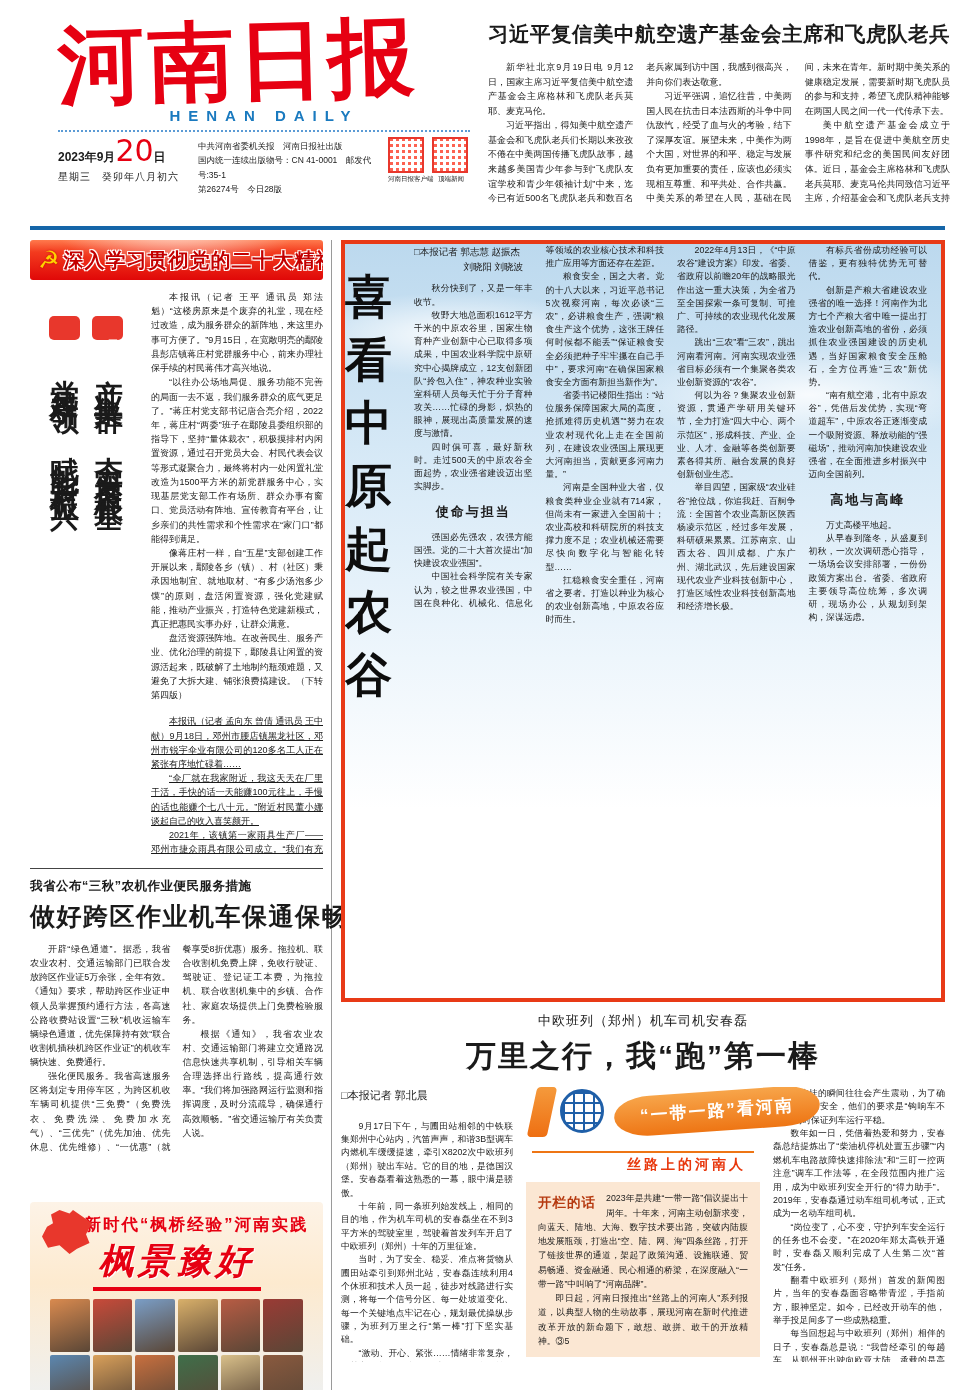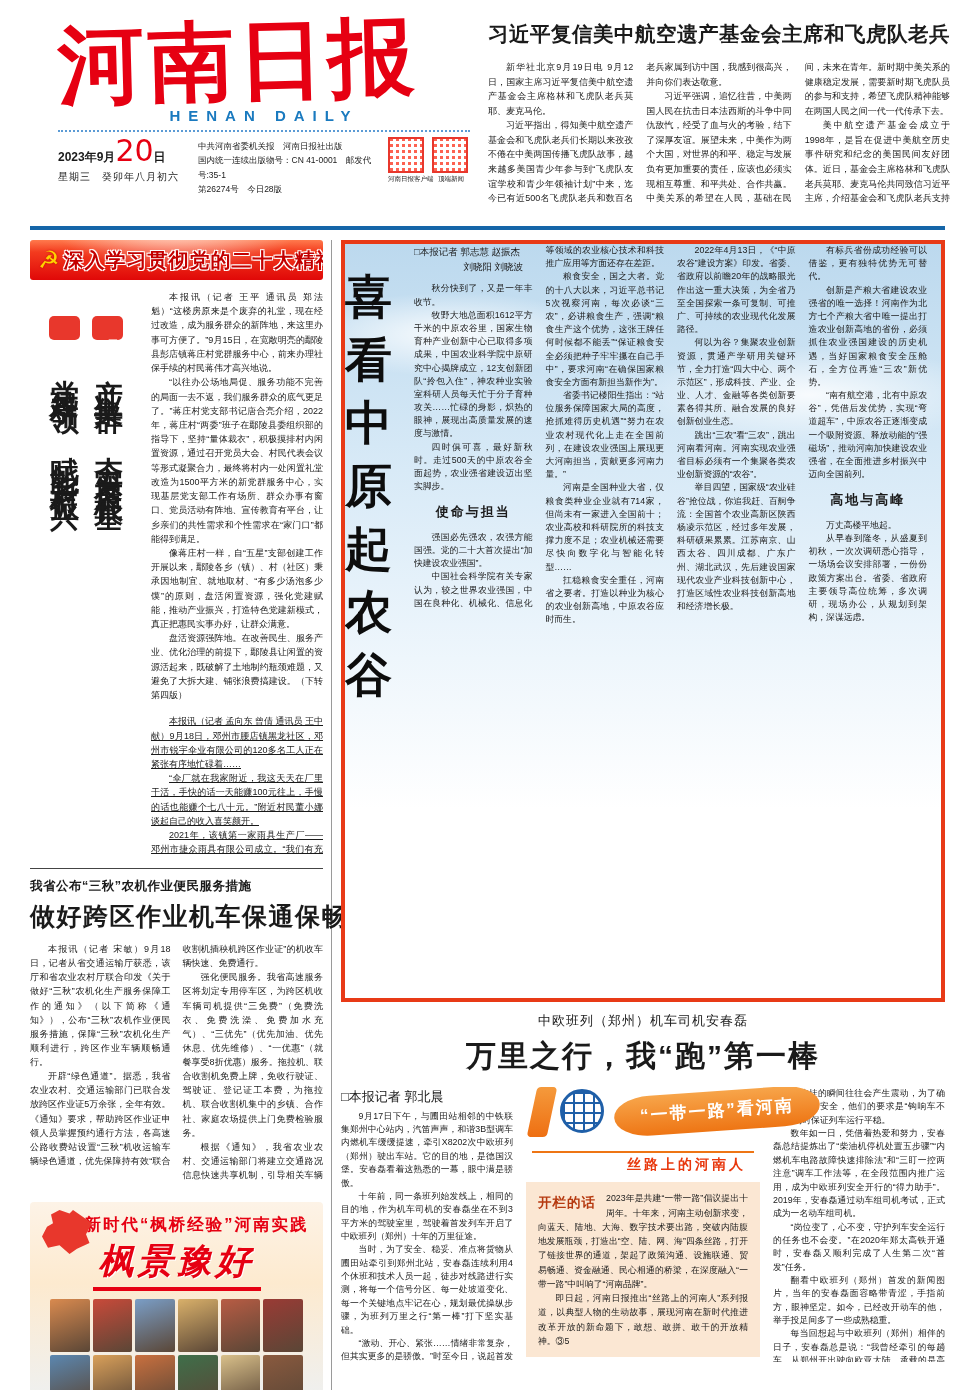--- a/index.html
+++ b/index.html
@@ -102,21 +102,21 @@
   .flagpole { position:absolute; bottom:58px; width:2px; background:#e8e8e8; }
   .flag { position:absolute; width:34px; height:22px; background:linear-gradient(180deg,#e43b24,#c01708); transform:skewY(-6deg); border-radius:0 0 4px 0; }
   .photo-caption { position:absolute; right:10px; bottom:6px; color:#fff; font-size:8.5px; text-shadow:0 1px 2px rgba(0,0,0,.8); }
 
   
   .bottom-story { height:360px; overflow:hidden; padding-top:6px; }
   .bs-kicker { text-align:center; font-size:13px; letter-spacing:1px; margin-top:4px; }
   .bs-title { text-align:center; font-size:30px; font-weight:900; letter-spacing:2px; margin:6px 0 10px; }
   .bs-body { display:flex; gap:13px; font-size:8.8px; line-height:1.52; text-align:justify; height:282px; overflow:hidden; }
   .bs-col { width:172px; flex:none; min-width:0; }
-  .bs-byline { font-size:13px; margin-bottom:3px; }
+  .bs-byline { font-size:11px; margin-bottom:16px; }
   .bs-mid { flex:1; min-width:0; display:flex; flex-direction:column; }
   .belt { position:relative; height:62px; }
   .belt-globe { position:absolute; left:34px; top:2px; width:44px; height:44px; border-radius:50%; background:#fff; border:3px solid #1f5fa8;
      background-image:linear-gradient(#1f5fa8 2px,transparent 2px),linear-gradient(90deg,#1f5fa8 2px,transparent 2px); background-size:10px 10px; }
   .belt-one { position:absolute; left:6px; top:0; width:20px; height:50px; background:linear-gradient(180deg,#f59a3c,#ee6f12); transform:skewX(-12deg); border-radius:4px; }
   .ribbon { position:absolute; left:88px; top:4px; background:linear-gradient(180deg,#f7a54a,#ee7514); color:#fff; font-weight:900; font-size:17px;
      letter-spacing:2px; padding:7px 26px; border-radius:40px/22px; transform:rotate(-4deg); white-space:nowrap; }
   .silk-line { border-top:2px solid #ee7514; margin:2px 6px 0; position:relative; }
   .silk-text { text-align:right; color:#e8380d; font-weight:900; font-size:14px; letter-spacing:3px; padding-right:14px; margin-top:1px; }
   .intro-box { background:#fbe7d3; padding:9px 12px; margin-top:7px; line-height:1.62; text-align:justify; }
@@ -201,21 +201,20 @@
             </div>
         </div>
       </div>
 
       <div class="divider"></div>
 
       <div class="sanqiu">
         <div class="sq-kicker">我省公布“三秋”农机作业便民服务措施</div>
         <div class="sq-headline">做好跨区作业机车保通保畅</div>
         <div class="sq-body">
-            <p>本报讯（记者 宋敏）9月18日，记者从省交通运输厅获悉，该厅和省农业农村厅联合印发《关于做好“三秋”农机化生产服务保障工作的通知》（以下简称《通知》），公布“三秋”农机作业便民服务措施，保障“三秋”农机化生产顺利进行，跨区作业车辆顺畅通行。</p>
             <p>开辟“绿色通道”。据悉，我省农业农村、交通运输部门已联合发放跨区作业证5万余张，全年有效。《通知》要求，帮助跨区作业证申领人员掌握预约通行方法，各高速公路收费站设置“三秋”机收运输车辆绿色通道，优先保障持有效“联合收割机插秧机跨区作业证”的机收车辆快速、免费通行。</p>
             <p>强化便民服务。我省高速服务区将划定专用停车区，为跨区机收车辆司机提供“三免费”（免费洗衣、免费洗澡、免费加水充气）、“三优先”（优先加油、优先休息、优先维修）、“一优惠”（就餐享受8折优惠）服务。拖拉机、联合收割机免费上牌，免收行驶证、驾驶证、登记证工本费，为拖拉机、联合收割机集中的乡镇、合作社、家庭农场提供上门免费检验服务。</p>
             <p>根据《通知》，我省农业农村、交通运输部门将建立交通路况信息快速共享机制，引导相关车辆合理选择出行路线，提高通行效率。“我们将加强路网运行监测和指挥调度，及时分流疏导，确保通行高效顺畅。”省交通运输厅有关负责人说。</p>
           </div>
       </div>
 
       <div class="promo">
         <div class="map-shape"></div>
         <div class="promo-line1">新时代“枫桥经验”河南实践</div>
         <div><span class="promo-title">枫景豫好</span></div>
@@ -251,22 +250,22 @@
               <p>牧野大地总面积1612平方千米的中原农谷里，国家生物育种产业创新中心已取得多项成果，中国农业科学院中原研究中心揭牌成立，12支创新团队“拎包入住”，神农种业实验室科研人员每天忙于分子育种攻关……忙碌的身影，炽热的眼神，展现出高质量发展的速度与激情。</p>
               <p>四时俱可喜，最好新秋时。走过500天的中原农谷全面起势，农业强省建设迈出坚实脚步。</p>
               <div class="subhead">使命与担当</div>
               <p>强国必先强农，农强方能国强。党的二十大首次提出“加快建设农业强国”。</p>
               <p>中国社会科学院有关专家认为，较之世界农业强国，中国在良种化、机械化、信息化等领域的农业核心技术和科技推广应用等方面还存在差距。</p>
               <p>粮食安全，国之大者。党的十八大以来，习近平总书记5次视察河南，每次必谈“三农”，必讲粮食生产，强调“粮食生产这个优势，这张王牌任何时候都不能丢”“保证粮食安全必须把种子牢牢攥在自己手中”，要求河南“在确保国家粮食安全方面有新担当新作为”。</p>
               <p>省委书记楼阳生指出：“站位服务保障国家大局的高度，抢抓难得历史机遇”“努力在农业农村现代化上走在全国前列，在建设农业强国上展现更大河南担当，贡献更多河南力量。”</p>
               <p>河南是全国种业大省，仅粮食类种业企业就有714家，但尚未有一家进入全国前十；农业高校和科研院所的科技支撑力度不足；农业机械还需要尽快向数字化与智能化转型……</p>
               <p>扛稳粮食安全重任，河南省之要者。打造以种业为核心的农业创新高地，中原农谷应时而生。</p>
               <p>2022年4月13日，《“中原农谷”建设方案》印发。省委、省政府以前瞻20年的战略眼光作出这一重大决策，为全省乃至全国探索一条可复制、可推广、可持续的农业现代化发展路径。</p>
+              <p>跳出“三农”看“三农”，跳出河南看河南。河南实现农业强省目标必须有一个集聚各类农业创新资源的“农谷”。</p>
               <p>何以为谷？集聚农业创新资源，贯通产学研用关键环节，全力打造“四大中心、两个示范区”，形成科技、产业、企业、人才、金融等各类创新要素各得其所、融合发展的良好创新创业生态。</p>
-              <p>跳出“三农”看“三农”，跳出河南看河南。河南实现农业强省目标必须有一个集聚各类农业创新资源的“农谷”。</p>
               <p>举目四望，国家级“农业硅谷”抢位战，你追我赶、百舸争流：全国首个农业高新区陕西杨凌示范区，经过多年发展，科研硕果累累。江苏南京、山西太谷、四川成都、广东广州、湖北武汉，先后建设国家现代农业产业科技创新中心，打造区域性农业科技创新高地和经济增长极。</p>
               <p>有标兵省份成功经验可以借鉴，更有独特优势无可替代。</p>
               <p>创新是产粮大省建设农业强省的唯一选择！河南作为北方七个产粮大省中唯一提出打造农业创新高地的省份，必须抓住农业强国建设的历史机遇，当好国家粮食安全压舱石，全方位再造“三农”新优势。</p>
               <p>“南有航空港，北有中原农谷”，凭借后发优势，实现“弯道超车”，中原农谷正逐渐变成一个吸附资源、释放动能的“强磁场”，推动河南加快建设农业强省，在全面推进乡村振兴中迈向全国前列。</p>
               <div class="subhead">高地与高峰</div>
               <p>万丈高楼平地起。</p>
               <p>从早春到隆冬，从盛夏到初秋，一次次调研悉心指导，一场场会议安排部署，一份份政策方案出台。省委、省政府主要领导高位统筹，多次调研，现场办公，从规划到架构，深谋远虑。</p>
             </div>
         </div>
 

